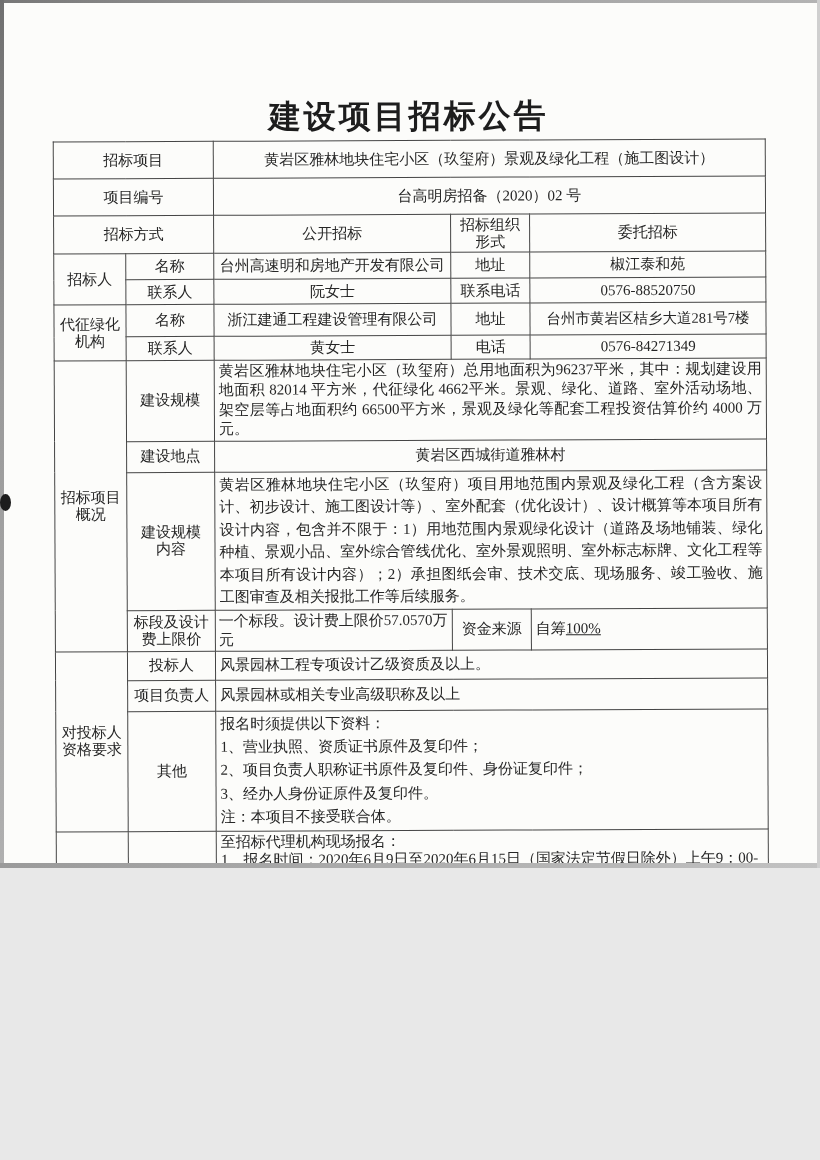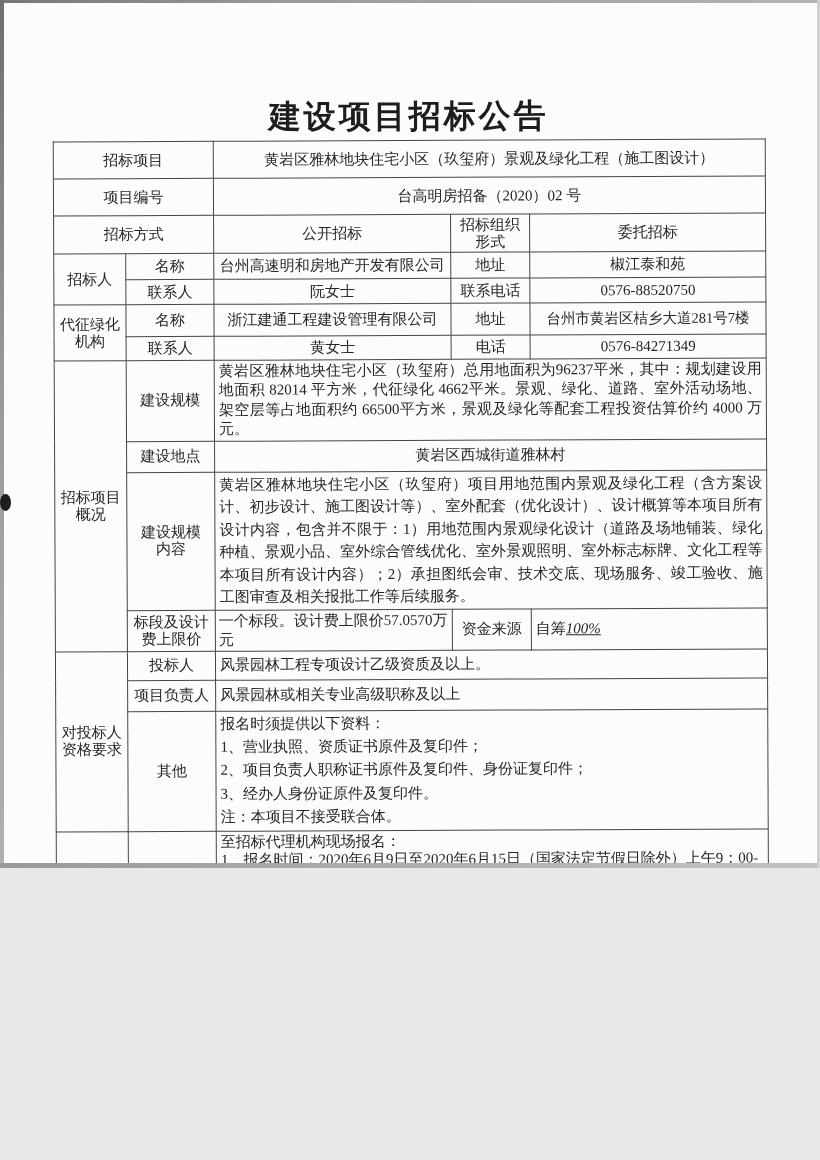--- a/index.html
+++ b/index.html
@@ -13,21 +13,21 @@
   .doc td{border:1px solid #454545;font-size:15px;padding:1px 4px;vertical-align:middle;overflow:hidden;}
   .lab{text-align:center;}
   .ml{white-space:pre-line;line-height:17px;}
   .ctr{text-align:center;}
   .para{text-align:justify;line-height:22.5px;padding:2px 7px 2px 9px;}
   .tight{line-height:19.4px;}
   .lines18 div{line-height:18.3px;}
   .lines23 div{line-height:23.4px;}
   .lines21 div{line-height:21px;}
   .pad-l{padding-left:8px;}
-  .u{text-decoration:underline;font-style:italic;}
+  .u{text-decoration:underline;}
   .f-label{position:absolute;font-size:20px;color:#0f766e;}
   .f-agency{left:112px;top:1014px;}
   .f-tenderer{left:542px;top:1018px;}
   .f-date{position:absolute;left:568px;top:1056px;font-size:17px;letter-spacing:2px;color:#2a2a2a;font-family:Liberation Mono, monospace;}
   .seal{position:absolute;mix-blend-mode:multiply;}
   .seal text{font-family:"Liberation Serif","DejaVu Serif",serif;}
   .edge{position:absolute;}
   .edge-top{left:0;top:0;width:100%;height:3px;background:linear-gradient(to right,#777,#9a9a9a 35%,#b3b3b3);}
   .edge-left{left:0;top:0;width:4px;height:100%;background:linear-gradient(to bottom,#6f6f6f,#9a9a9a 45%,#b0b0b0);}
   .edge-bottom{left:0;bottom:0;width:100%;height:5px;background:linear-gradient(to right,#9a9a9a,#c2c2c2);}

